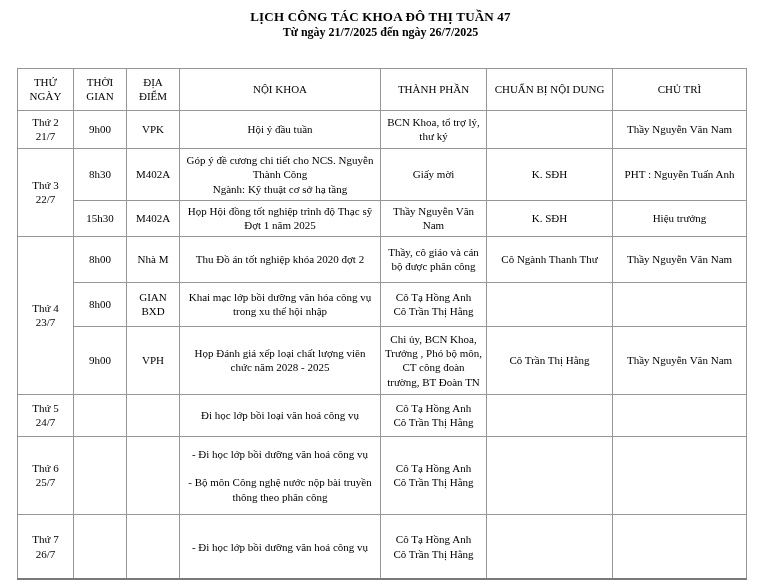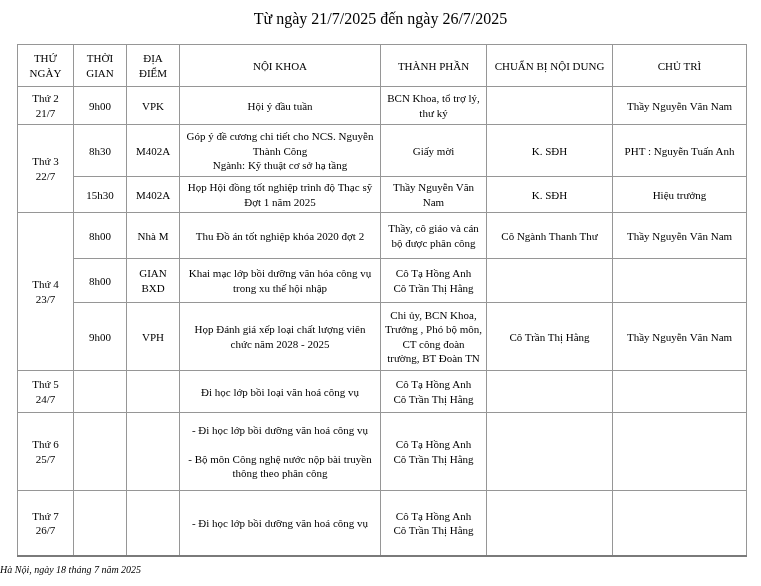--- a/index.html
+++ b/index.html
@@ -20,27 +20,27 @@
     text-align: center;
     padding-top: 9px;
     line-height: 1.2;
   }
   .title {
     font-size: 13px;
     font-weight: bold;
     letter-spacing: 0.2px;
   }
   .subtitle {
-    font-size: 16px;
-    font-weight: normal;
+    font-size: 12px;
+    font-weight: bold;
   }
   table.schedule {
     border-collapse: collapse;
     table-layout: fixed;
-    margin: 16px 0 0 17px;
+    margin: 29px 0 0 17px;
     width: 729px;
   }
   table.schedule th,
   table.schedule td {
     border: 1px solid #969696;
     font-size: 11px;
     line-height: 1.3;
     text-align: center;
     vertical-align: middle;
     padding: 2px 4px;
@@ -64,20 +64,21 @@
     text-align: left;
     margin-top: 7px;
   }
 </style>
 </head>
 <body>
 
 <div class="page">
 
   <div class="titleblock">
+    <div class="title">LỊCH CÔNG TÁC KHOA ĐÔ THỊ TUẦN 47</div>
     <div class="subtitle">Từ ngày 21/7/2025 đến ngày 26/7/2025</div>
   </div>
 
   <table class="schedule">
     <colgroup>
       <col style="width:56px">
       <col style="width:53px">
       <col style="width:53px">
       <col style="width:201px">
       <col style="width:106px">

